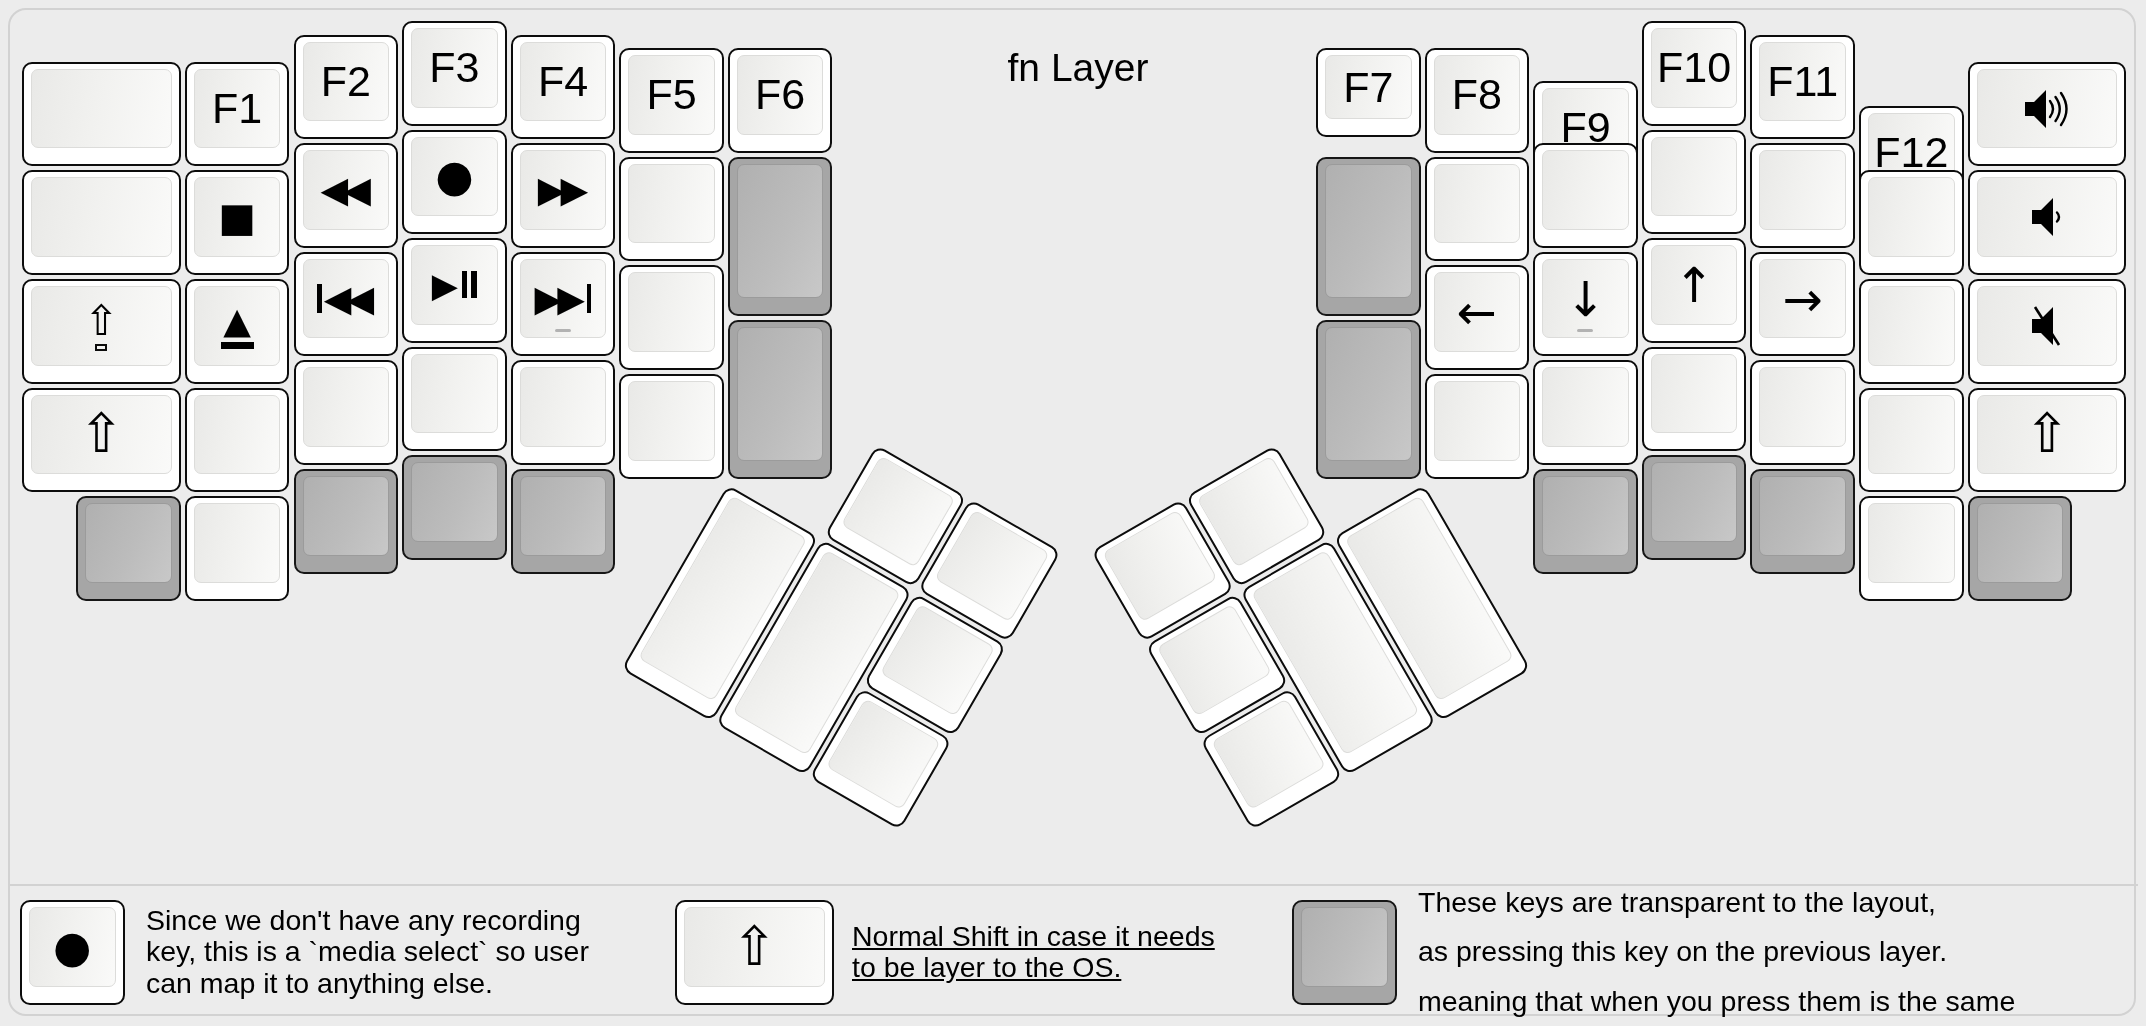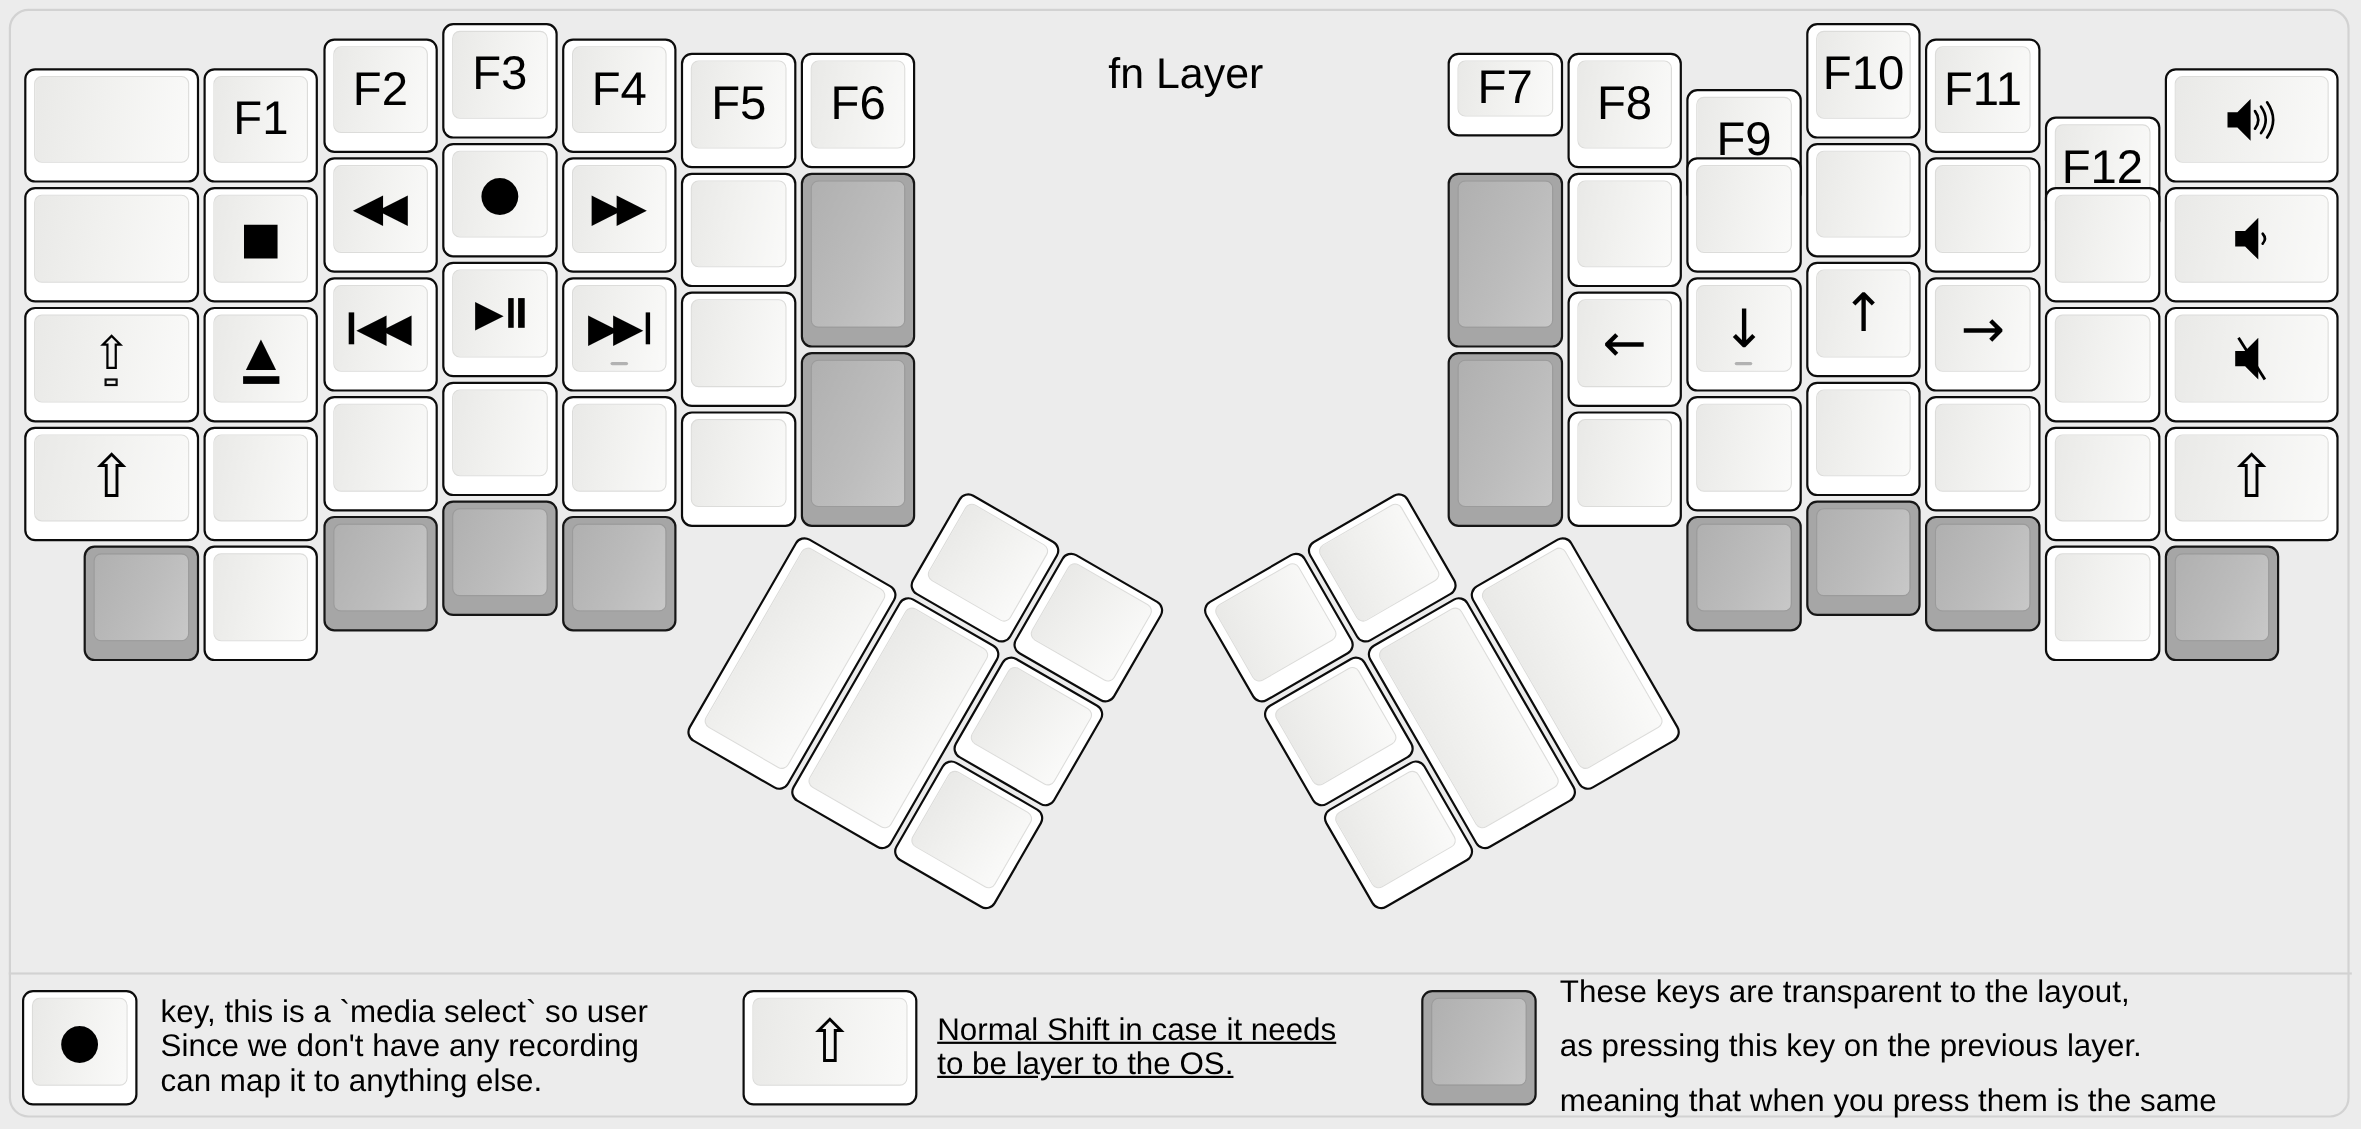--- a/index.html
+++ b/index.html
@@ -251,21 +251,21 @@
     </div>
     <div class="key gray" style="left: 293.5px; top: 468.975px; width: 104.6px; height: 104.6px;">
       <div class="top"></div>
     </div>
     <div class="key gray" style="left: 402.1px; top: 455.4px; width: 104.6px; height: 104.6px;">
       <div class="top"></div>
     </div>
     <div class="key gray" style="left: 510.7px; top: 468.975px; width: 104.6px; height: 104.6px;">
       <div class="top"></div>
     </div>
-    <div class="key" style="left: 1316px; top: 48.15px; width: 104.6px; height: 76px;">
+    <div class="key" style="left: 1316px; top: 48.15px; width: 104.6px; height: 89px;">
       <div class="top">
         <span class="g gf">F7</span>
       </div>
     </div>
     <div class="key gray" style="left: 1316px; top: 156.75px; width: 104.6px; height: 158.9px;">
       <div class="top"></div>
     </div>
     <div class="key gray" style="left: 1316px; top: 319.65px; width: 104.6px; height: 158.9px;">
       <div class="top"></div>
     </div>
@@ -406,22 +406,22 @@
       <div class="key" style="left: 675px; top: 900px; width: 158.9px; height: 104.6px;">
         <div class="top">
           <span class="g gshift">⇧</span>
         </div>
       </div>
       <div class="key gray" style="left: 1292px; top: 900px; width: 104.6px; height: 104.6px;">
         <div class="top"></div>
       </div>
     </div>
   <div class="legend-text" style="left: 146px;">
+    <span>Since we don't have any recording</span>
     <span>key, this is a `media select` so user</span>
-    <span>Since we don't have any recording</span>
     <span>can map it to anything else.</span>
   </div>
   <div class="legend-text" style="left: 852px; text-decoration: underline;">
     <span>Normal Shift in case it needs</span>
     <span>to be layer to the OS.</span>
   </div>
   <div class="legend-text" style="left: 1418px; gap: 18px;">
     <span>These keys are transparent to the layout,</span>
     <span>as pressing this key on the previous layer.</span>
     <span>meaning that when you press them is the same</span>

